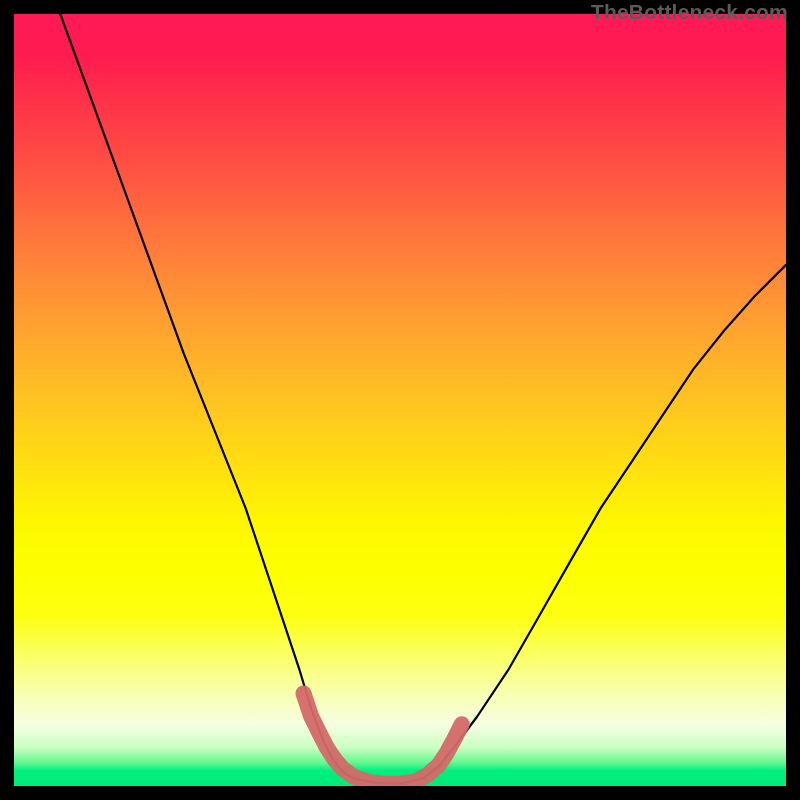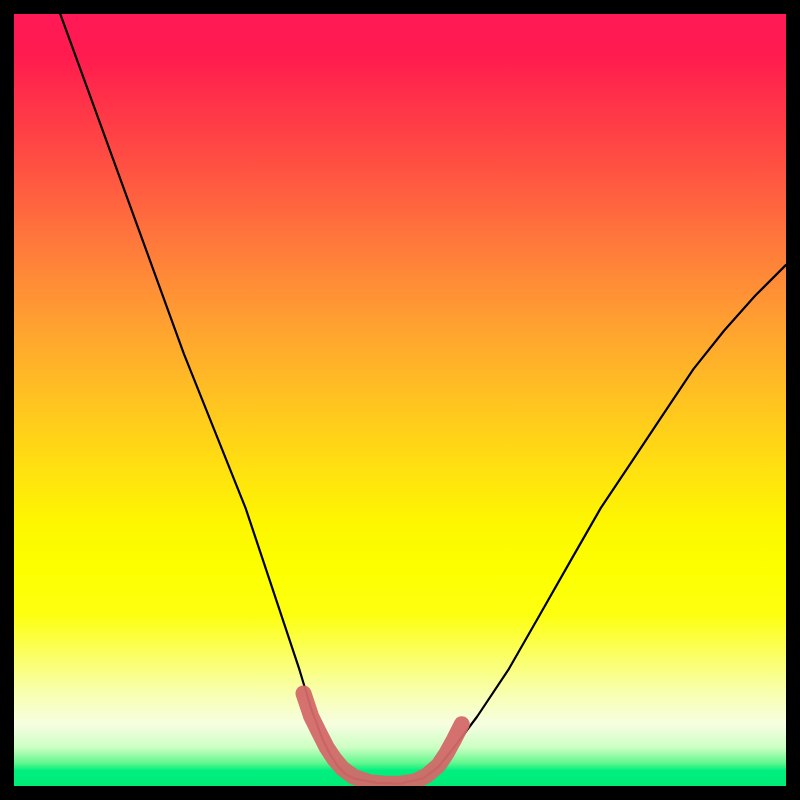--- a/index.html
+++ b/index.html
@@ -70,13 +70,14 @@
 <body>
 
 <div class="stage">
   <div class="plot-frame">
     <div class="gradient"></div>
     <svg class="overlay" viewBox="0 0 772 772" preserveAspectRatio="none">
       <path fill="none" stroke="#000" stroke-width="2.2" stroke-linejoin="round" stroke-linecap="round" d="M46.3 0.0 L77.2 84.9 L108.1 169.8 L139.0 254.8 L169.8 339.7 L200.7 416.9 L231.6 494.1 L254.8 563.6 L270.2 609.9 L285.6 656.2 L297.2 694.8 L308.8 725.7 L316.5 741.1 L324.2 752.7 L332.0 760.4 L339.7 764.3 L362.8 768.9 L386.0 769.7 L409.2 764.3 L424.6 752.7 L440.0 733.4 L463.2 702.5 L494.1 656.2 L525.0 602.2 L555.8 548.1 L586.7 494.1 L617.6 447.8 L648.5 401.4 L679.4 355.1 L710.2 316.5 L741.1 281.8 L772.0 250.9"></path>
       <path fill="none" stroke="#d36969" stroke-width="16" stroke-linecap="round" stroke-linejoin="round" opacity="0.95" d="M289.5 679.4 L297.2 702.5 L304.9 718.0 L312.7 733.4 L320.4 745.0 L328.1 754.2 L339.7 762.7 L355.1 768.1 L370.6 769.7 L386.0 769.7 L401.4 767.4 L413.0 761.2 L424.6 751.2 L432.3 739.6 L440.0 725.7 L447.8 710.2"></path>
     </svg>
   </div>
+  <div class="watermark">TheBottleneck.com</div>
 </div>
 
 </body></html>

